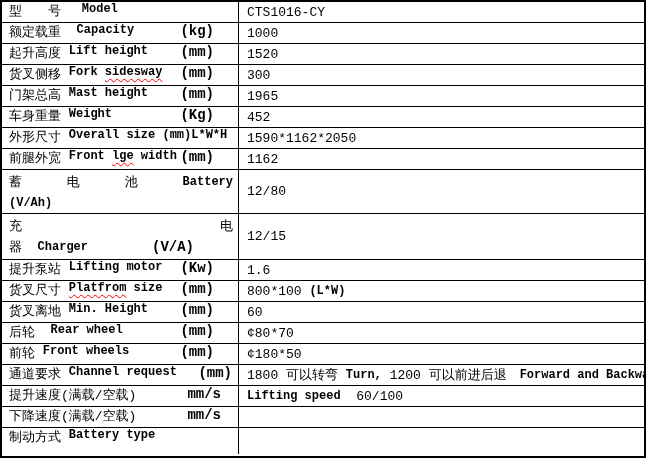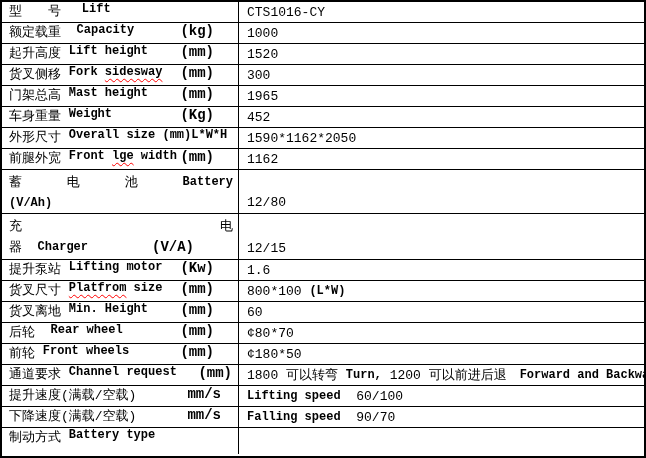--- a/index.html
+++ b/index.html
@@ -33,34 +33,34 @@
   .wavy{
     text-decoration-line:underline;
     text-decoration-style:wavy;
     text-decoration-color:#ff0000;
     text-decoration-thickness:1px;
     text-underline-offset:3px;
   }
   .unit{margin-left:auto;font-weight:bold;font-size:14px;margin-right:24px;}
   
   .row.tall .label-cell{display:block;padding-top:1px;}
-  .row.tall .value-cell{align-items:flex-end;padding-top:1px;line-height:20px;}
+  .row.tall .value-cell{align-items:center;padding-top:1px;line-height:20px;}
   .lline{display:flex;align-items:center;height:21px;}
   .lline.justify{justify-content:space-between;padding-right:5px;}
   .lline .unit{margin-right:44px;}
 </style>
 </head>
 <body>
 
 <div class="page">
   <div class="spec-table">
       <div class="row">
         <div class="cell label-cell">
           <span class="">型　　号　 </span>
-          <span class="b">Lift</span>
+          <span class="b">Model</span>
         </div>
         <div class="cell value-cell">
           <span class="">CTS1016-CY</span>
         </div>
       </div>
       <div class="row">
         <div class="cell label-cell">
           <span class="">额定载重  </span>
           <span class="b">Capacity</span>
           <span class="unit">(kg)</span>
@@ -236,24 +236,20 @@
         <div class="cell value-cell">
           <span class="b">Lifting speed</span>
           <span class="">  60/100</span>
         </div>
       </div>
       <div class="row">
         <div class="cell label-cell">
           <span class="">下降速度(满载/空载)</span>
           <span class="unit" style="margin-right: 17px;">mm/s</span>
         </div>
-        <div class="cell value-cell">
-          <span class="b">Falling speed</span>
-          <span class="">  90/70</span>
-        </div>
       </div>
       <div class="row" style="height: 26px;">
         <div class="cell label-cell">
           <span class="">制动方式 </span>
           <span class="b">Battery type</span>
         </div>
       </div>
     </div>
 </div>
 

